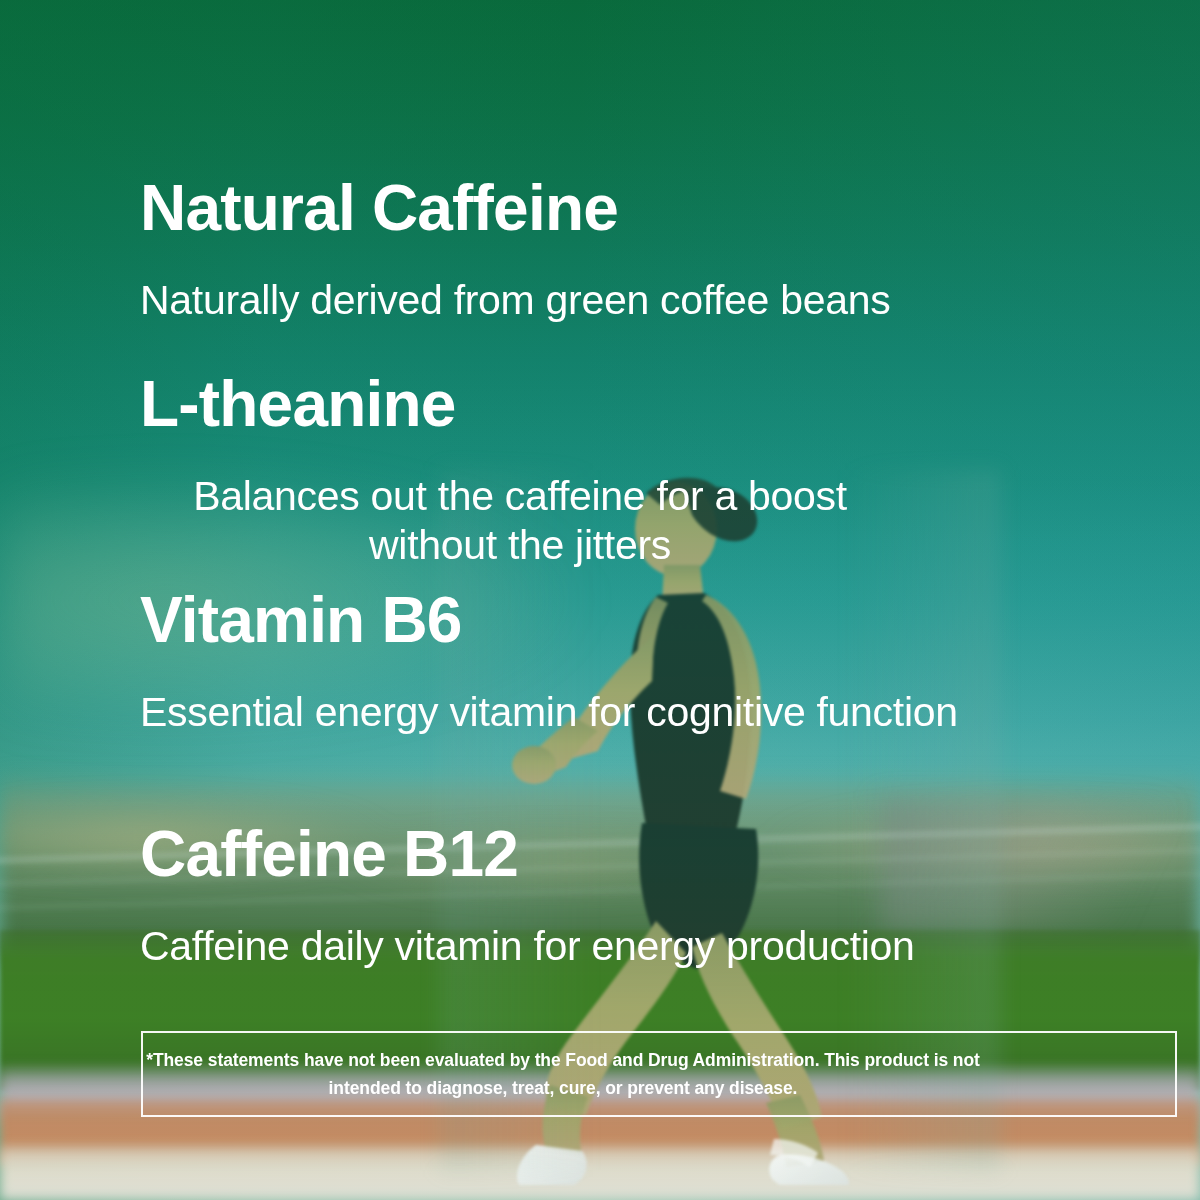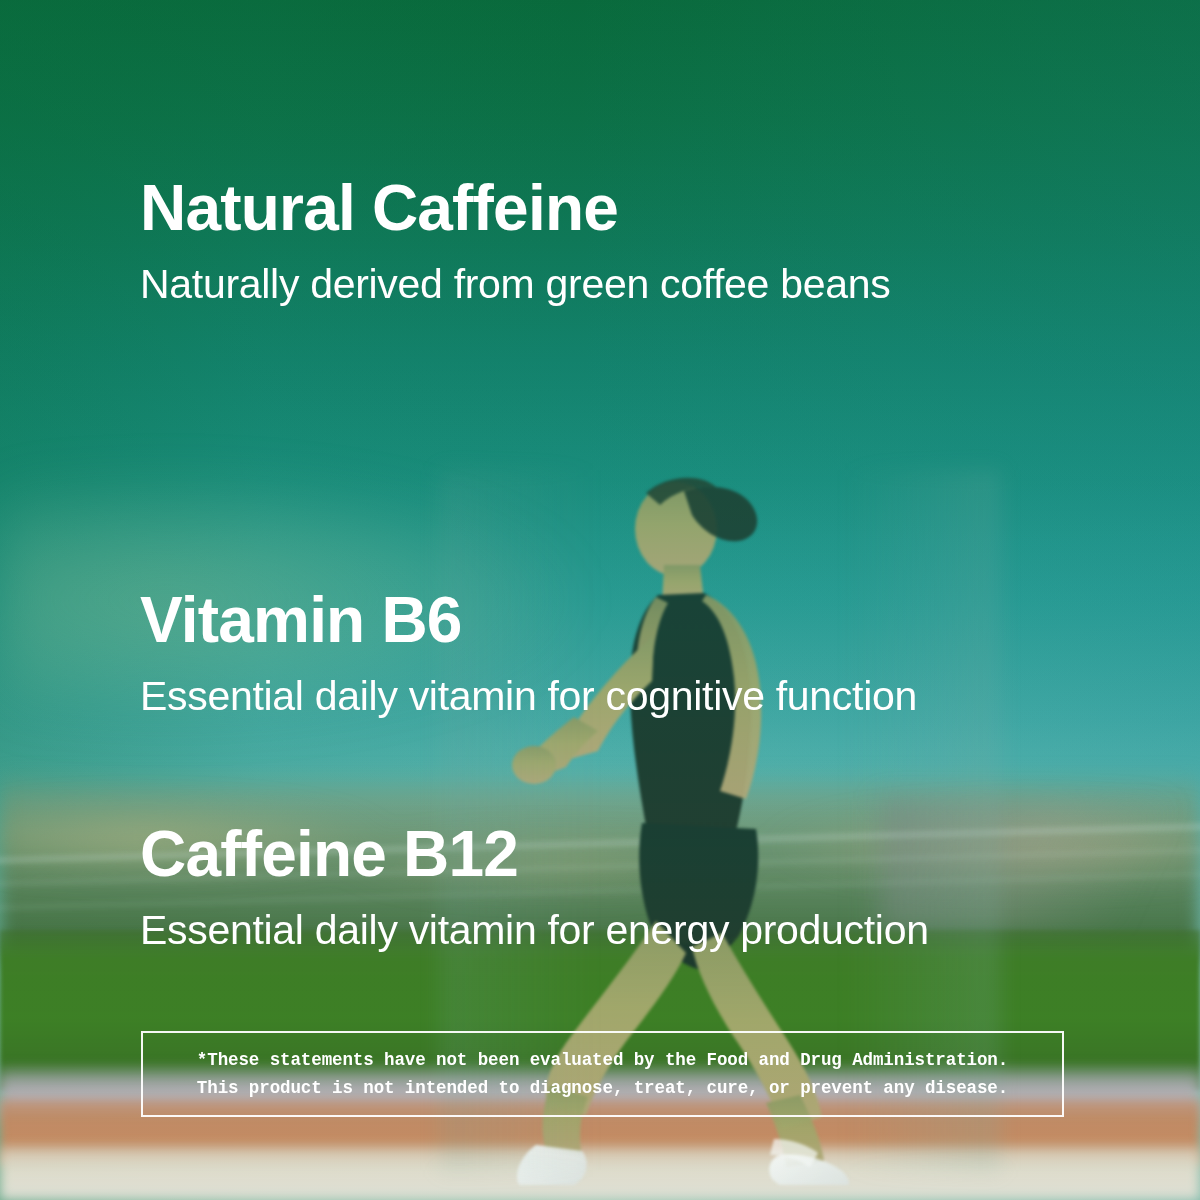--- a/index.html
+++ b/index.html
@@ -192,33 +192,31 @@
     letter-spacing: -0.3px;
     line-height: 1.20;
     margin: 0;
   }
 
   #b-caffeine  { top: 176px; }
   #b-theanine  { top: 372px; }
   #b-b6        { top: 588px; }
   #b-b12       { top: 822px; }
 
-  .heading + .sub { margin-top: 20px; text-align: center; }
+  .heading + .sub { margin-top: 36px; text-align: center; }
 
   
   #disclaimer {
     position: absolute;
     left: 141px; top: 1031px;
-    width: 923px; height: 86px;
+    width: 1036px; height: 86px;
     border: 2px solid rgba(255,255,255,0.95);
     box-sizing: border-box;
     display: flex;
     align-items: center;
-    justify-content: center;
-    font-family: Liberation Mono, monospace;
   }
   #disclaimer p {
     margin: 0;
     width: 840px;
     color: #ffffff;
     font-size: 17.5px;
     font-weight: bold;
     line-height: 1.62;
     letter-spacing: -0.1px;
     text-align: center;
@@ -313,29 +311,33 @@
 
   <div id="duotone"></div>
 
   <div id="content">
 
     <div class="block" id="b-caffeine">
       <h2 class="heading">Natural Caffeine</h2>
       <p class="sub">Naturally derived from green coffee beans</p>
     </div>
 
+    <div class="block" id="b-theanine">
+      <h2 class="heading">L-theanine</h2>
+      <p class="sub" style="width:760px;">Balances out the caffeine for a boost without the jitters</p>
+    </div>
 
     <div class="block" id="b-b6">
       <h2 class="heading">Vitamin B6</h2>
-      <p class="sub">Essential daily vitamin for cognitive function</p>
+      <p class="sub">Essential energy vitamin for cognitive function</p>
     </div>
 
     <div class="block" id="b-b12">
       <h2 class="heading">Caffeine B12</h2>
-      <p class="sub">Essential daily vitamin for energy production</p>
+      <p class="sub">Caffeine daily vitamin for energy production</p>
     </div>
 
     <div id="disclaimer">
       <p>*These statements have not been evaluated by the Food and Drug Administration. This product is not intended to diagnose, treat, cure, or prevent any disease.</p>
     </div>
 
   </div>
 </div>
 
 </body></html>

